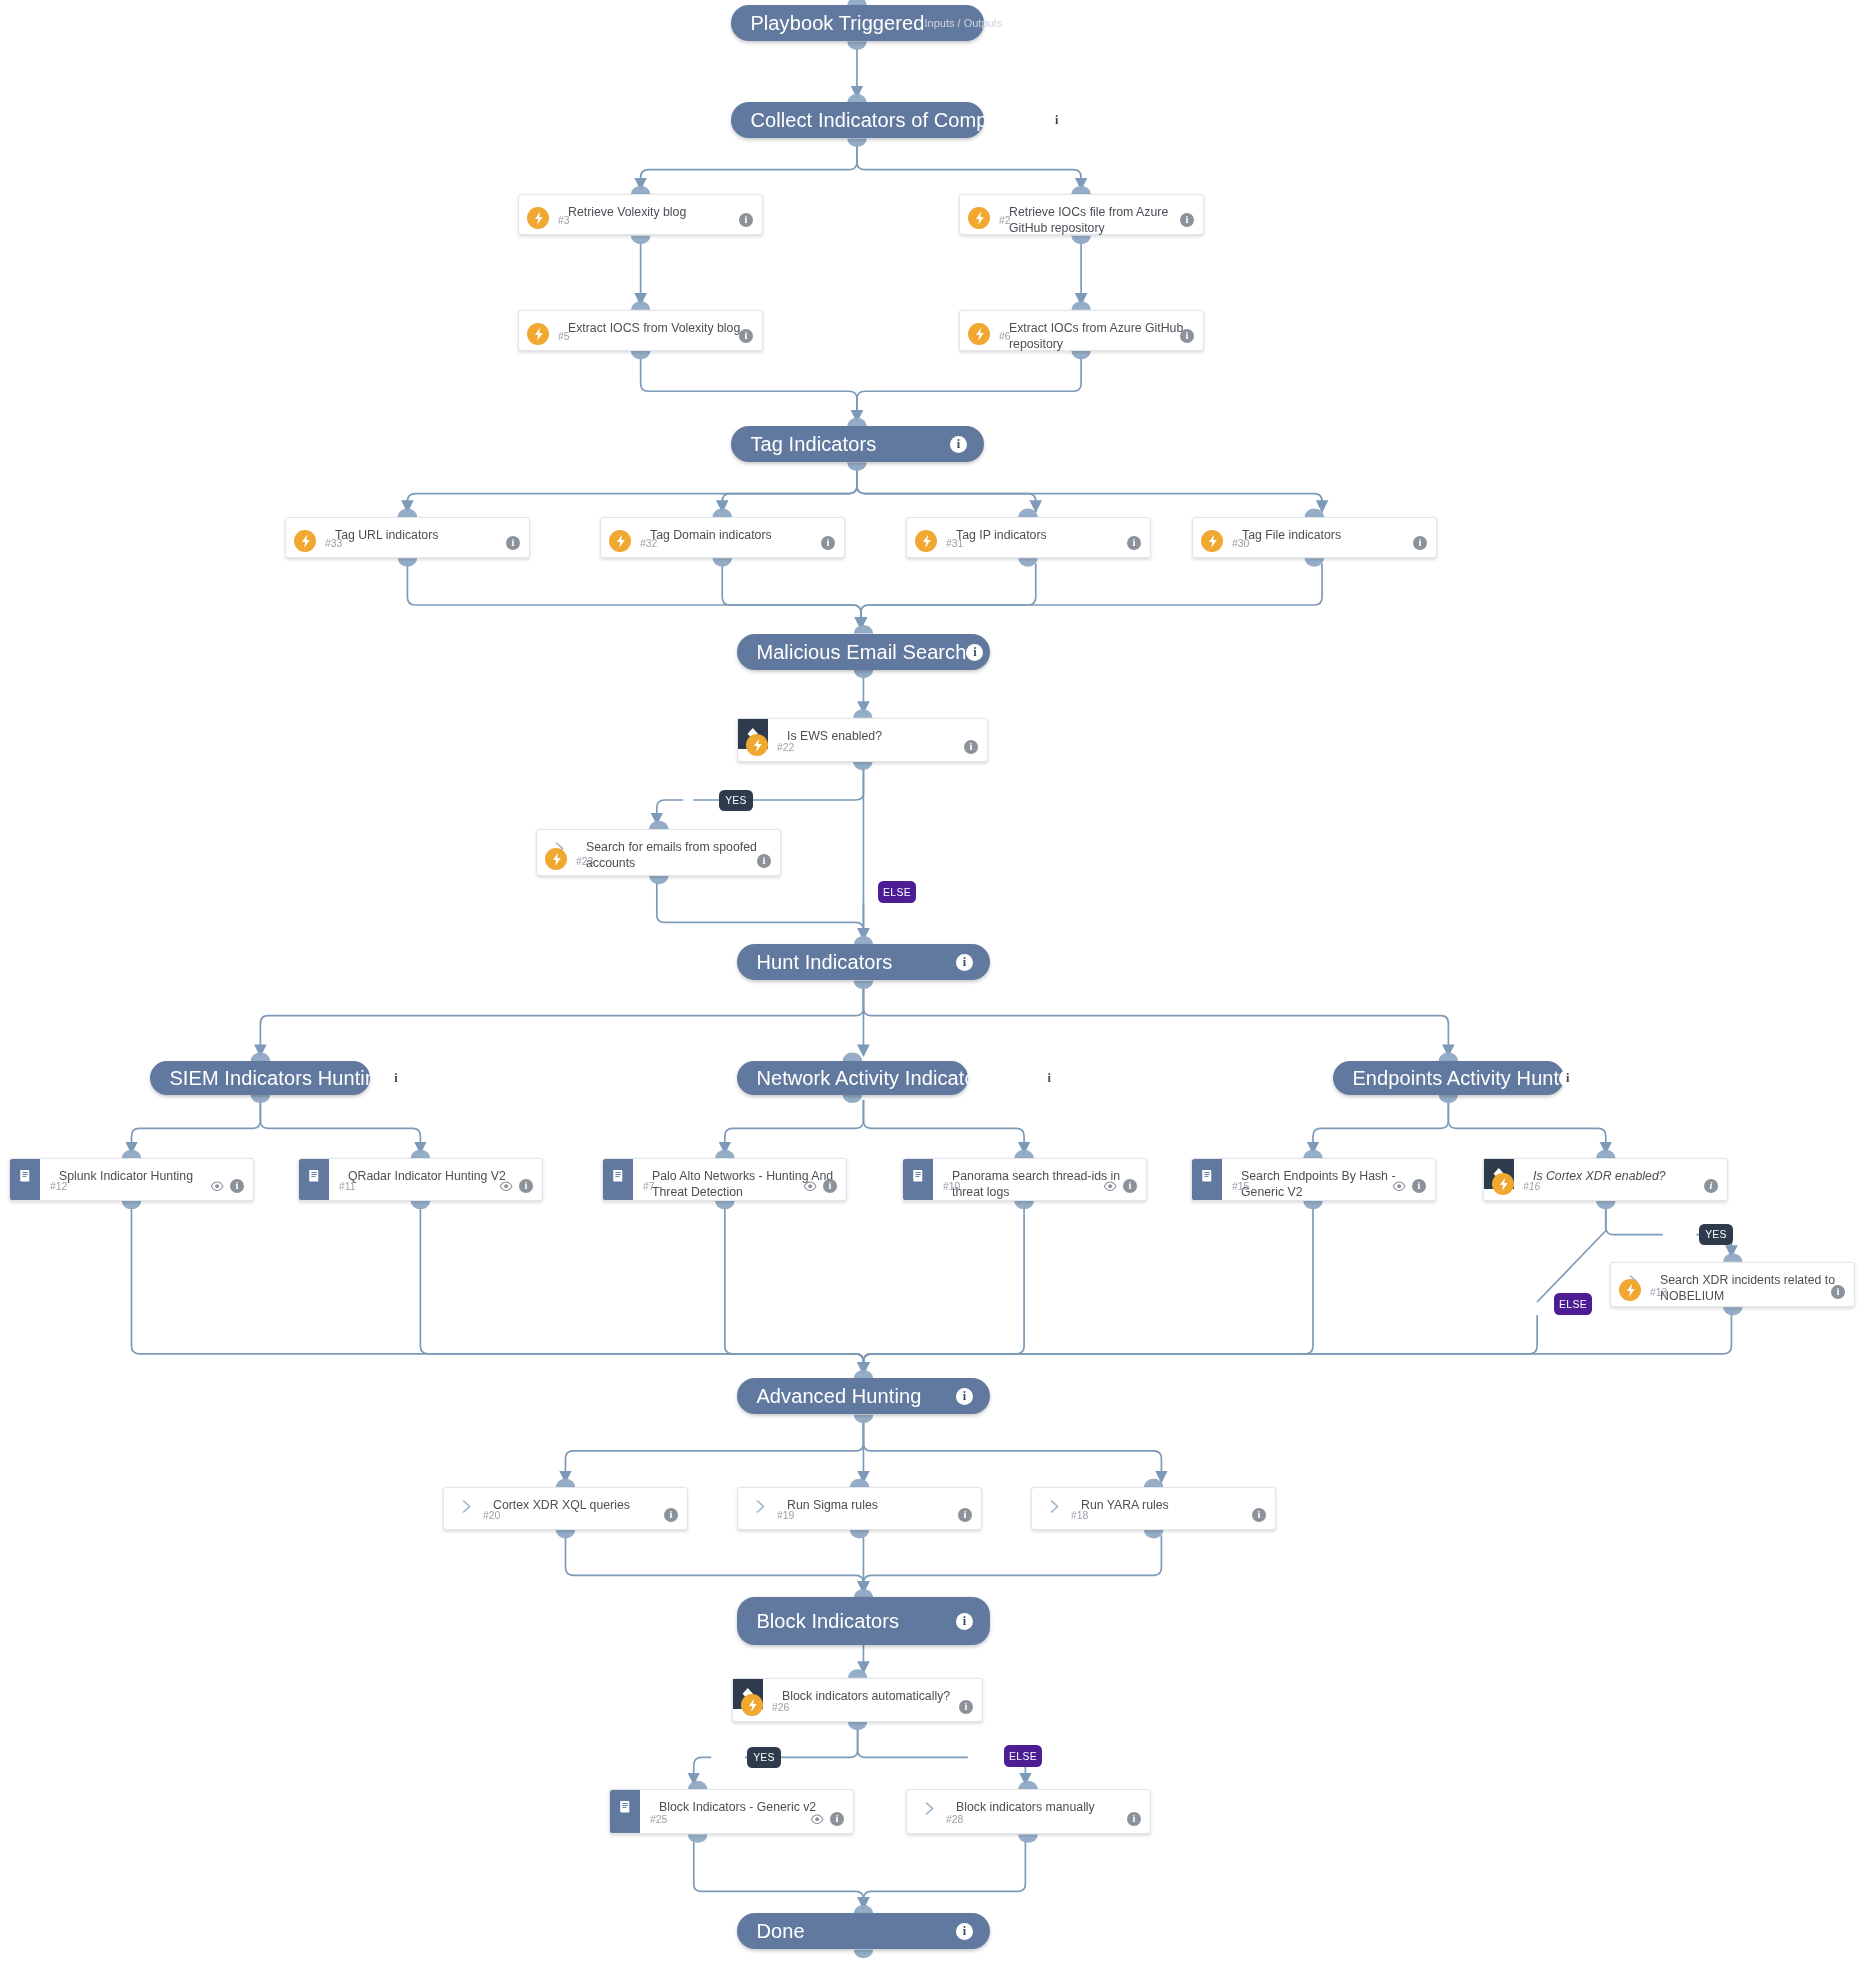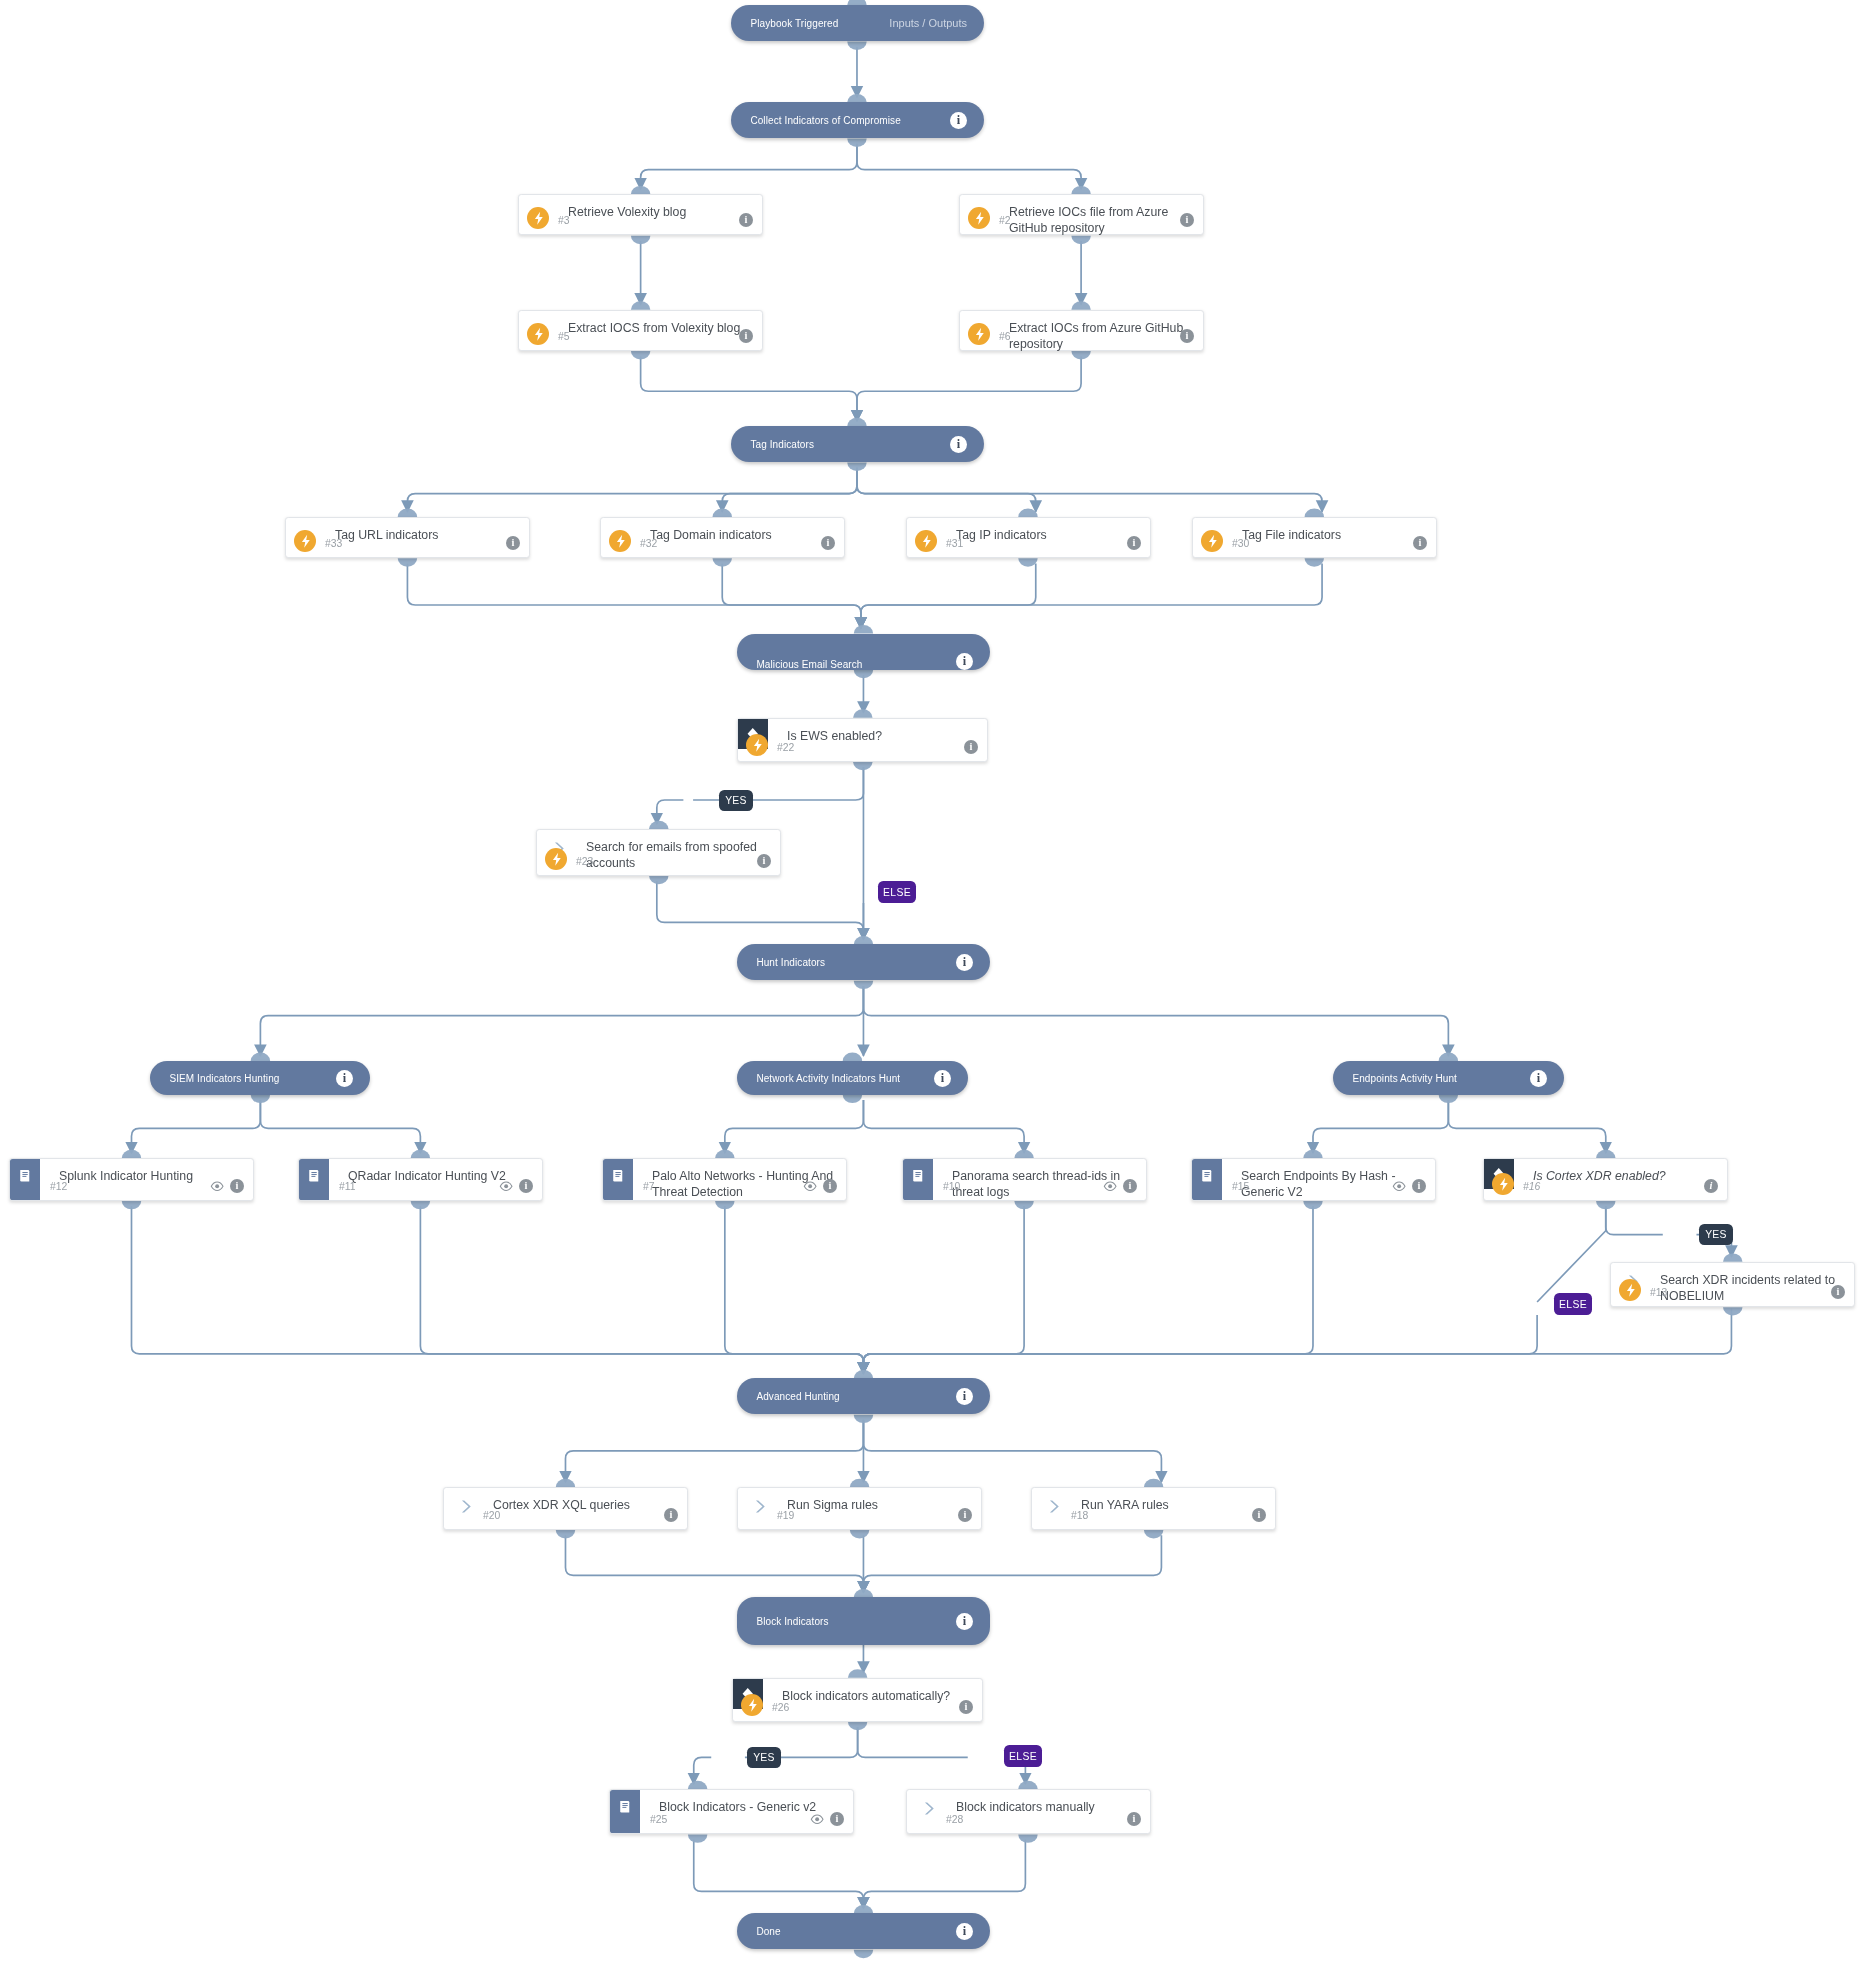--- a/index.html
+++ b/index.html
@@ -16,21 +16,21 @@
     background:#62799f;
     border-radius:26px;
     box-shadow:0 1.9px 3.9px rgba(0,0,0,.22);
     display:flex;align-items:center;
     padding:0 17px 0 19.4px;
     box-sizing:border-box;
     color:#ffffff;
     z-index:5;
   }
   .section .s-title{
-    font-size:10px;color:#ffffff;white-space:nowrap;letter-spacing:0.1px;
+    font-size:20px;color:#ffffff;white-space:nowrap;letter-spacing:0.1px;
   }
   .section .s-right{margin-left:auto;display:flex;align-items:center;gap:6.5px;}
   .section .io-label{font-size:11px;color:#ccd5e3;white-space:nowrap;}
 
   
   .info-w{
     width:17px;height:17px;border-radius:50%;
     background:#ffffff;color:#3f4a5a;
     display:inline-flex;align-items:center;justify-content:center;
     font-family:"Liberation Serif",serif;font-weight:bold;font-size:12.3px;
@@ -281,21 +281,21 @@
         <span class="s-right">
           <span class="info-w">i</span>
         </span>
       </div>
       <div class="section" style="left: 731px; top: 426px; width: 253px; height: 36px; border-radius: 18px;">
         <span class="s-title">Tag Indicators</span>
         <span class="s-right">
           <span class="info-w">i</span>
         </span>
       </div>
-      <div class="section" style="left: 737px; top: 634px; width: 253px; height: 36px; border-radius: 18px; align-items: flex-end;">
+      <div class="section" style="left: 737px; top: 634px; width: 253px; height: 36px; border-radius: 18px;">
         <span class="s-title">Malicious Email Search</span>
         <span class="s-right">
           <span class="info-w">i</span>
         </span>
       </div>
       <div class="section" style="left: 737px; top: 944px; width: 253px; height: 36px; border-radius: 18px;">
         <span class="s-title">Hunt Indicators</span>
         <span class="s-right">
           <span class="info-w">i</span>
         </span>

